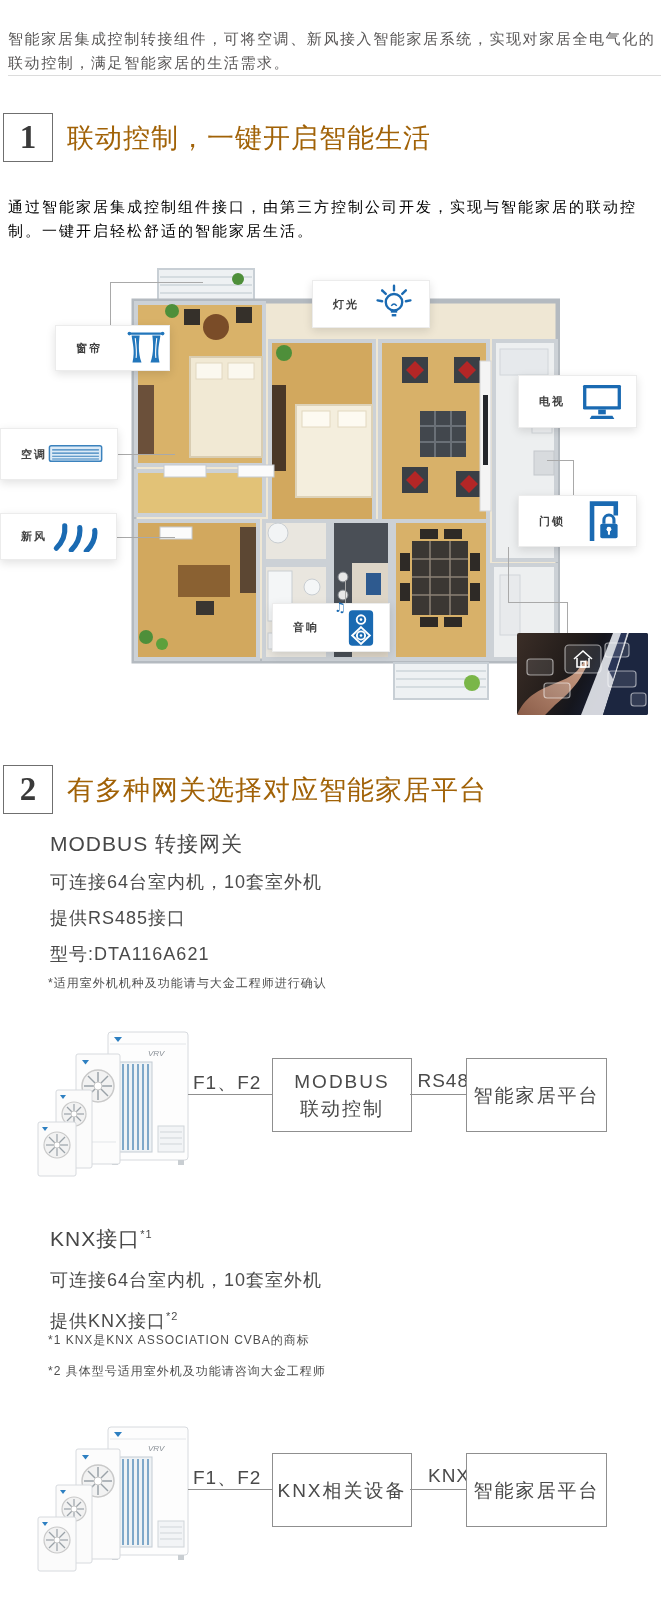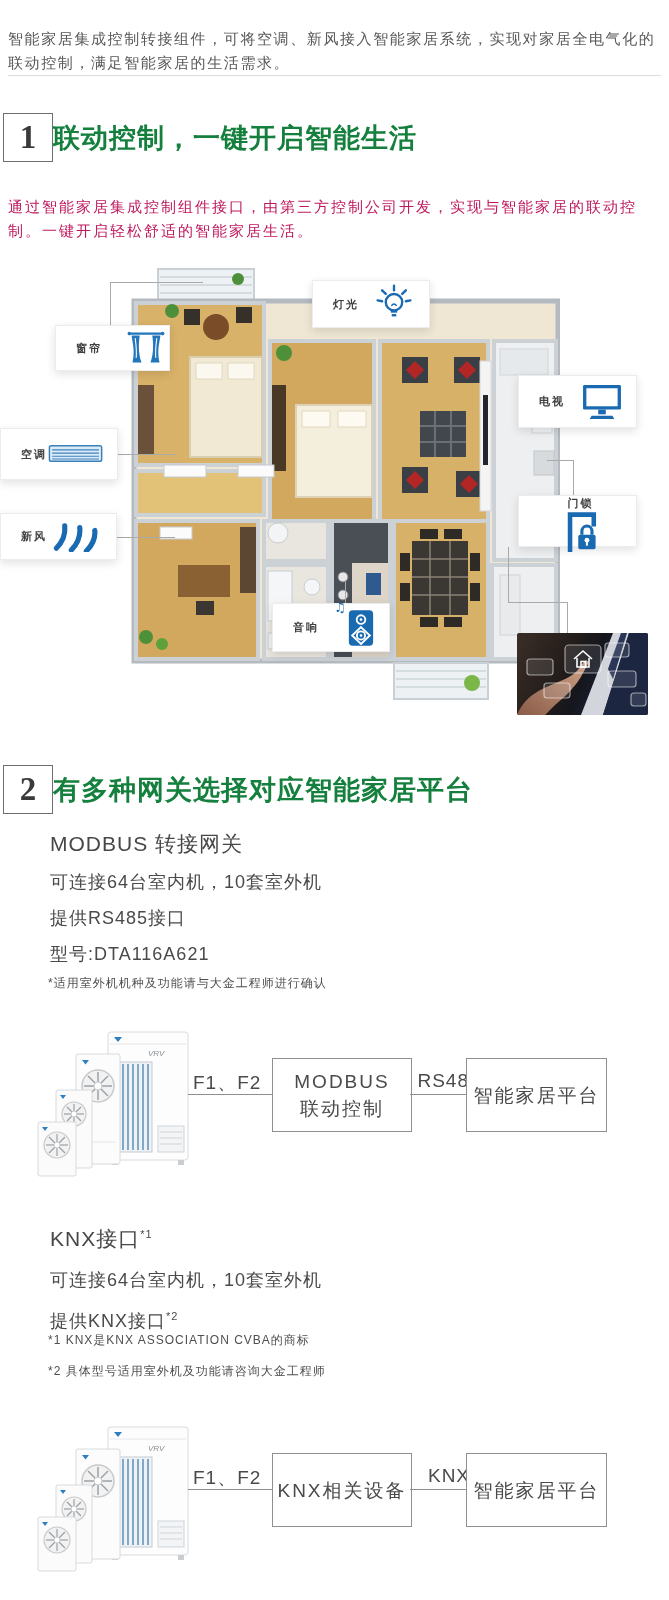--- a/index.html
+++ b/index.html
@@ -5,39 +5,39 @@
   html,body{margin:0;padding:0;background:#fff;}
   body{font-family:"Liberation Sans","DejaVu Sans",sans-serif;color:#595757;}
   .page{position:relative;width:669px;height:1600px;background:#fff;overflow:hidden;}
 
   .intro{position:absolute;left:8px;top:12px;width:653px;font-size:15px;line-height:1.62;letter-spacing:1.6px;color:#595757;}
   .divider{position:absolute;left:8px;top:75px;width:653px;height:0;border-top:1px solid #dcdcdc;}
 
   .sec-head{position:absolute;left:3px;display:flex;align-items:center;}
   .num-box{width:48px;height:47px;border:1px solid #6f6f6f;display:flex;align-items:center;justify-content:center;
            font-family:"Liberation Serif","DejaVu Serif",serif;font-size:33px;font-weight:bold;color:#3a3a3a;background:#fff;}
-  .sec-title{margin-left:0;font-size:27px;color:#15803d;letter-spacing:1px;font-weight:700;}
+  .sec-title{margin-left:14px;font-size:27px;color:#a16207;letter-spacing:1px;font-weight:400;}
   .sec1-head{top:113px;}
   .sec2-head{top:765px;}
 
-  .sec-desc{position:absolute;left:8px;top:180px;width:653px;font-size:15px;line-height:1.6;letter-spacing:2px;color:#be185d;}
+  .sec-desc{position:absolute;left:8px;top:180px;width:653px;font-size:15px;line-height:1.6;letter-spacing:2px;color:#000000;}
 
   
   .figure{position:absolute;left:0;top:255px;width:669px;height:465px;}
   .floorplan{position:absolute;left:120px;top:10px;width:440px;height:440px;}
 
   .callout{position:absolute;background:#fff;border:1px solid #ececec;box-shadow:0 3px 9px rgba(0,0,0,.12);
            display:flex;align-items:center;justify-content:space-between;padding:0 14px 0 20px;box-sizing:border-box;}
   .callout .lbl{font-size:11px;font-weight:bold;letter-spacing:2px;color:#3f3f3f;white-space:nowrap;}
   .co-curtain{left:55px;top:70px;width:115px;height:46px;gap:24px;}
   .co-light{left:312px;top:25px;width:118px;height:48px;}
   .co-ac{left:0;top:173px;width:118px;height:52px;}
   .co-fresh{left:0;top:258px;width:117px;height:47px;}
   .co-tv{left:518px;top:120px;width:119px;height:53px;}
-  .co-lock{left:518px;top:240px;width:119px;height:52px;flex-direction:column;}
+  .co-lock{left:518px;top:240px;width:119px;height:52px;}
   .co-audio{left:272px;top:348px;width:118px;height:49px;}
   .icon-wrap{position:relative;display:flex;align-items:center;}
   .music-note{position:absolute;left:-13px;top:-8px;font-size:13px;color:#1a6ab2;font-family:"DejaVu Sans",sans-serif;}
 
   .connector{position:absolute;background:#a9a9a9;}
   .c-h{height:1px;}
   .c-v{width:1px;}
 
   .touch-photo{position:absolute;left:517px;top:378px;width:131px;height:82px;border-radius:2px;overflow:hidden;}
 

